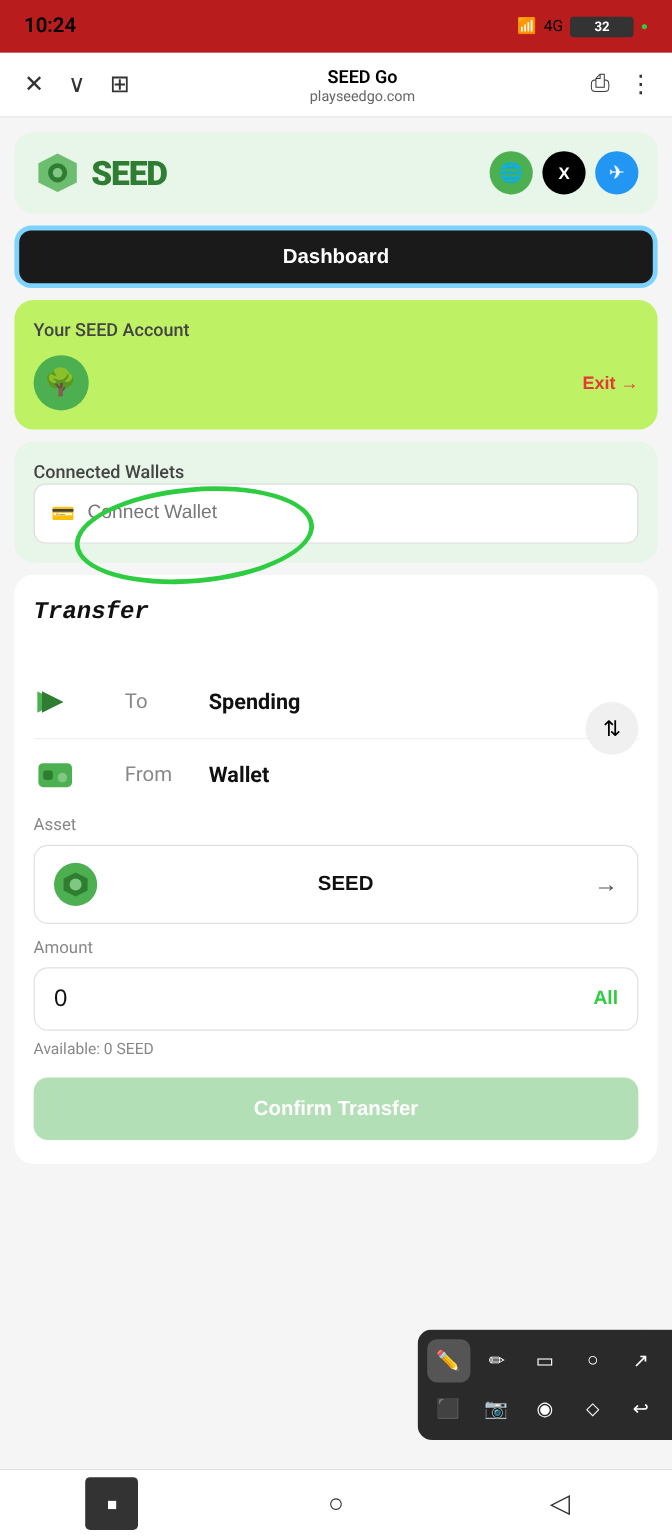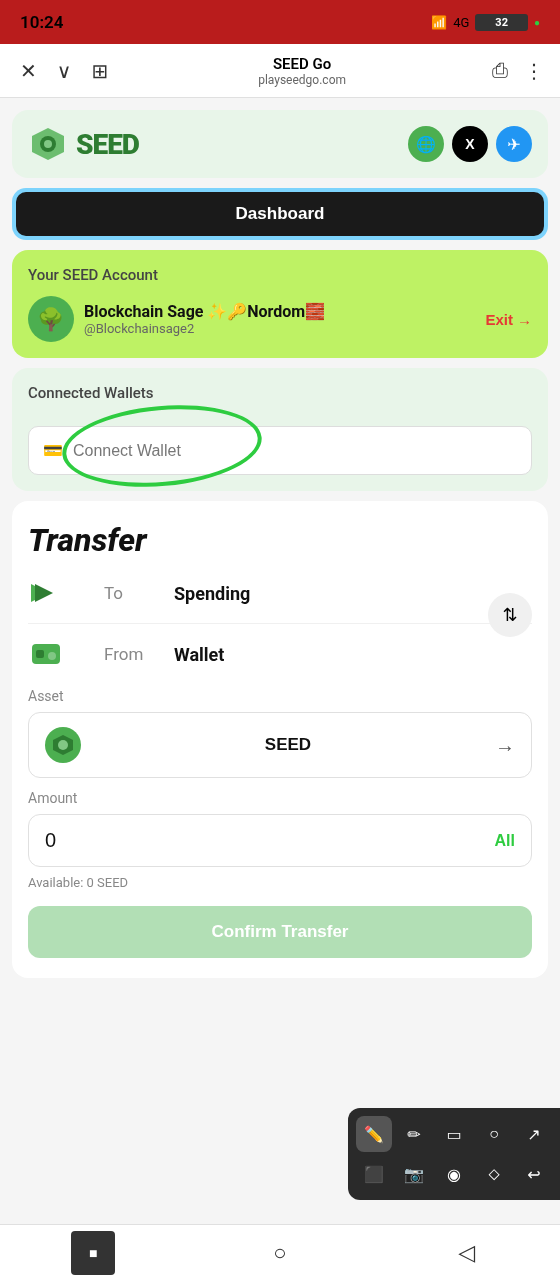--- a/index.html
+++ b/index.html
@@ -219,21 +219,21 @@
     .wallets-card {
       background: #e8f5e9;
       border-radius: 16px;
       padding: 16px;
       margin-bottom: 10px;
       position: relative;
     }
     .wallets-label {
       font-size: 15px;
       color: #444;
-      margin-bottom: 24px;
+      margin-bottom: 1px;
       font-weight: 500;
     }
     .connect-wallet-btn {
       width: 100%;
       background: white;
       border: 1px solid #ddd;
       border-radius: 10px;
       padding: 14px;
       font-size: 16px;
       color: #777;
@@ -256,25 +256,26 @@
     }
 
     
     .transfer-card {
       background: white;
       border-radius: 16px;
       padding: 20px 16px;
       margin-bottom: 10px;
     }
     .transfer-title {
-      font-size: 32px;
+      font-size: 20px;
       font-weight: 800;
       font-style: italic;
       color: #111;
-      margin-bottom: 8px;
+      margin-bottom: 37px;
+      font-family: Liberation Mono, monospace;
     }
     .transfer-row {
       display: flex;
       align-items: center;
       padding: 8px 0;
       position: relative;
     }
     .transfer-icon {
       width: 36px;
       height: 36px;
@@ -533,24 +534,20 @@
 
   <div class="nav-tabs">
     <button class="nav-tab active">Dashboard</button>
   </div>
 
   <div class="account-card">
     <div class="account-label">Your SEED Account</div>
     <div class="account-info">
       <div class="account-row">
         <div class="account-avatar">🌳</div>
-        <div class="account-details">
-          <div class="account-name">Blockchain Sage ✨🔑Nordom🧱</div>
-          <div class="account-handle">@Blockchainsage2</div>
-        </div>
       </div>
       <button class="exit-btn">
         <span>Exit</span>
         <span>→</span>
       </button>
     </div>
   </div>
 
   <div class="wallets-card">
     <div class="wallets-label">Connected Wallets</div>

